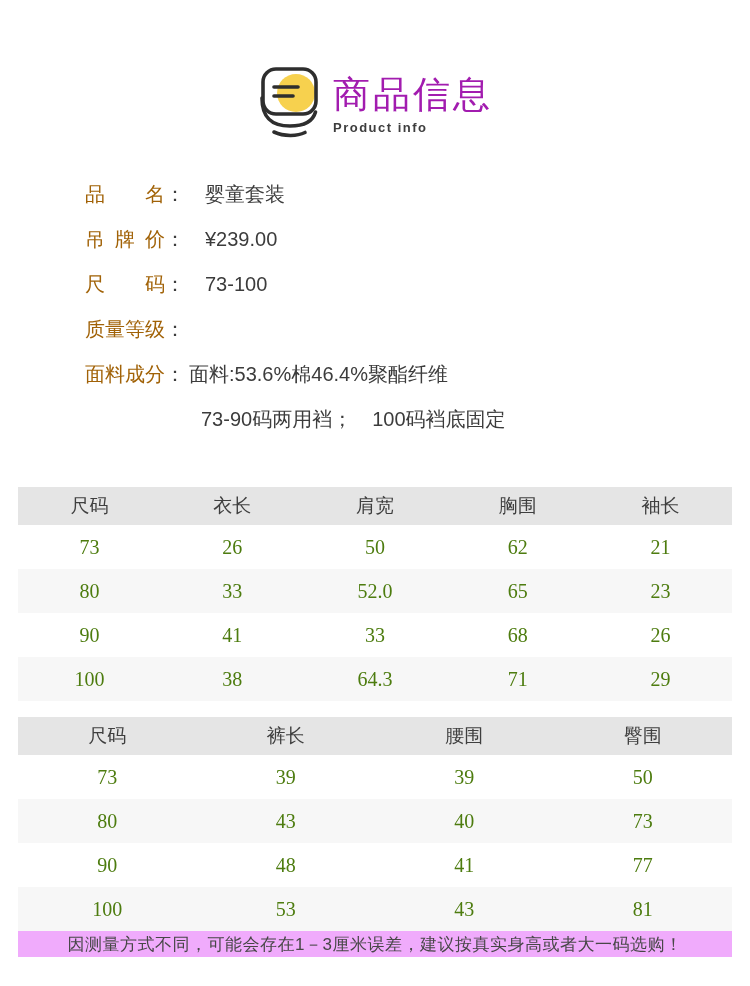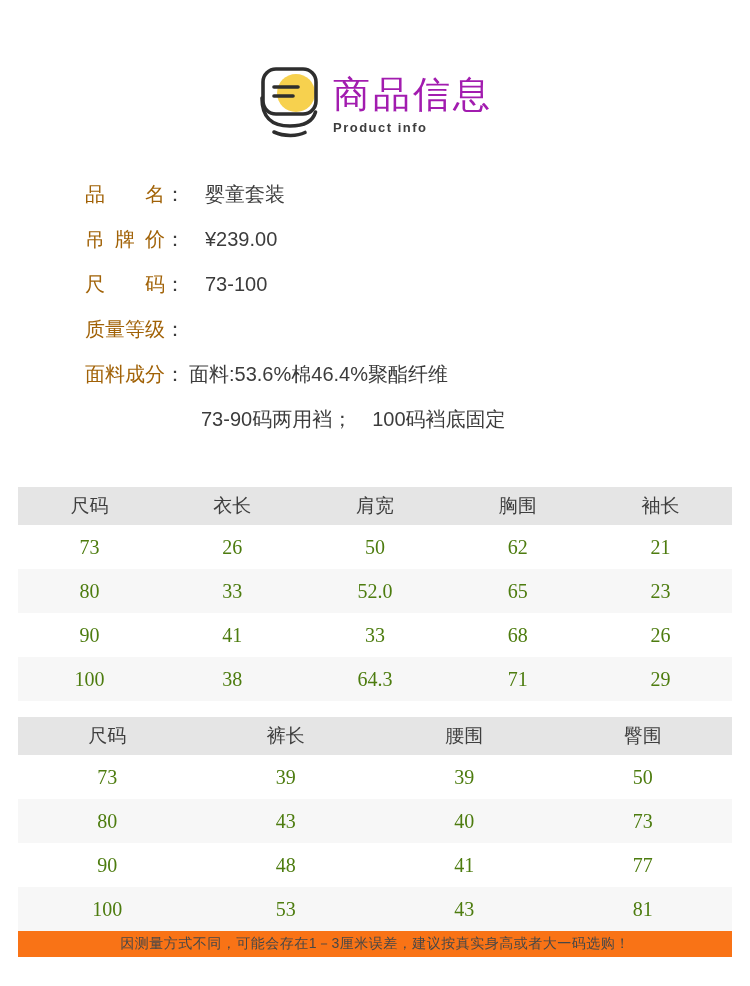--- a/index.html
+++ b/index.html
@@ -36,23 +36,23 @@
   .size-table th { height:36px; background:#E5E5E5; font-weight:400; font-size:19px; color:#3f3f3f; }
   .size-table td { height:42px; font-size:20px; color:#4d7c0f;
                    font-family:"Liberation Serif","DejaVu Serif",serif; }
   .size-table tbody tr:nth-child(even) td { background:#F7F7F7; }
   .table-top { margin-top:55px; }
   .table-bottom { margin-top:16px; }
 
   
   .footer-note {
     width:714px; margin-left:18px; height:26px;
-    background:#f97316;
+    background:#f0abfc;
     display:flex; align-items:center; justify-content:center;
-    font-size:14px; color:#474747; letter-spacing:0.5px;
+    font-size:17px; color:#474747; letter-spacing:0.5px;
   }
 </style>
 </head>
 <body>
 
 <div class="page">
 
   <div class="brand">
     <span class="brand-icon">
       <svg viewBox="0 0 66 76" xmlns="http://www.w3.org/2000/svg">

